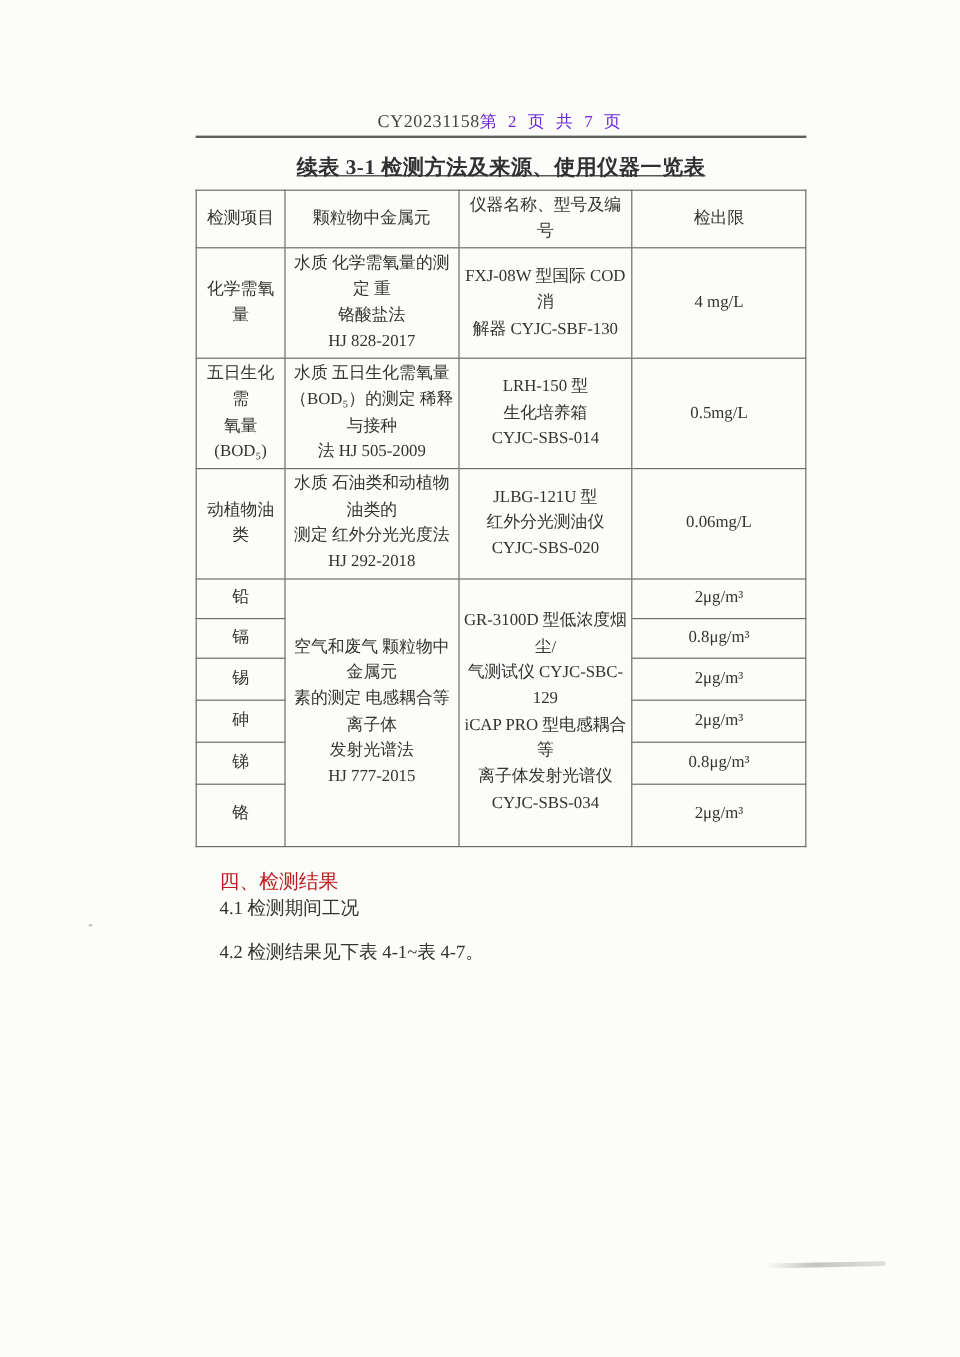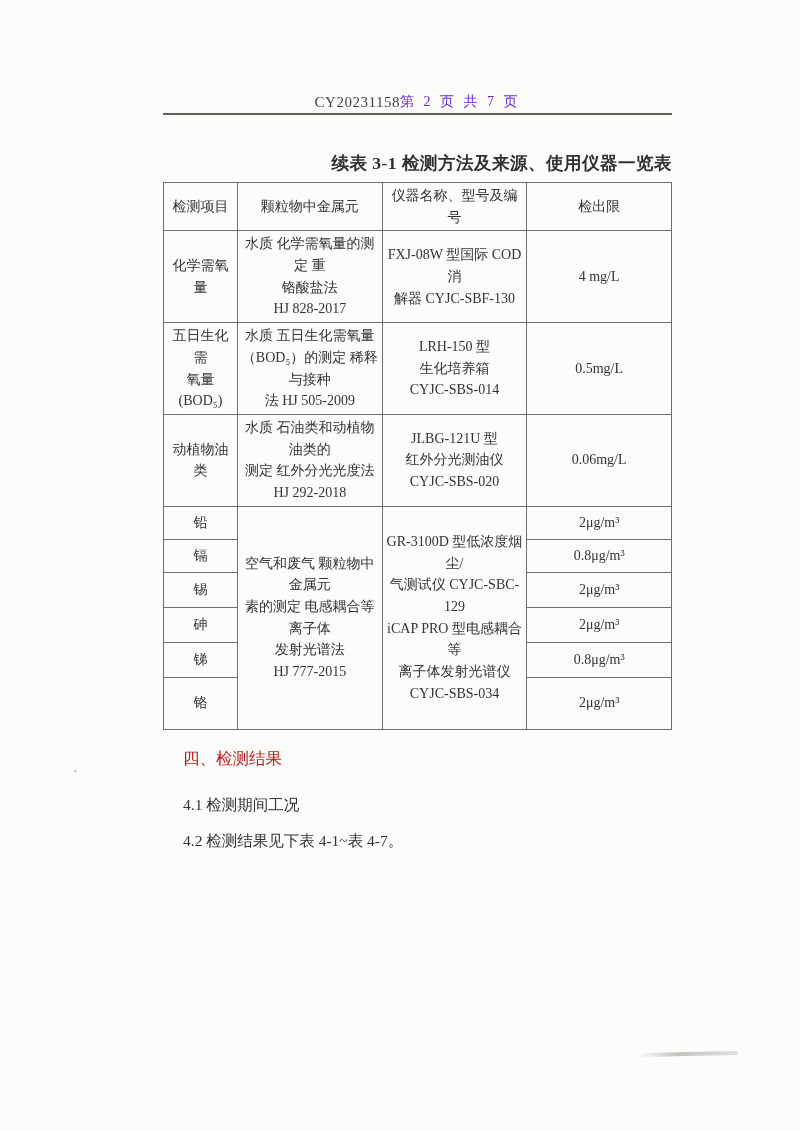--- a/index.html
+++ b/index.html
@@ -36,26 +36,27 @@
   .page-info {
     font-size: 14px;
     letter-spacing: 3px;
     color: #6d28d9;
   }
   .header-rule {
     margin-top: 2px;
     border-bottom: 2px solid #60605a;
   }
   .table-title {
-    margin-top: 36px;
-    text-align: right;
+    margin-top: 12px;
+    text-align: center;
     font-size: 17.5px;
     font-weight: bold;
     color: #303030;
     letter-spacing: 0.5px;
+    text-decoration: underline;
   }
   table.method-table {
     margin-top: 7px;
     border-collapse: collapse;
     table-layout: fixed;
     width: 509px;
     color: #333331;
   }
   table.method-table td, table.method-table th {
     border: 1px solid #6e6e68;
@@ -88,21 +89,21 @@
     margin-top: 18px;
     padding-left: 20px;
     color: #33332f;
   }
   .results-heading {
     font-size: 16.5px;
     font-weight: normal;
     color: #b91c1c;
   }
   .results-item {
-    margin-top: 25px;
+    margin-top: 1px;
     font-size: 15.5px;
   }
   .results-para {
     margin-top: 13px;
     padding-left: 37px;
     font-size: 15.5px;
   }
   .results-item-2 {
     margin-top: 15px;
     font-size: 15.5px;

